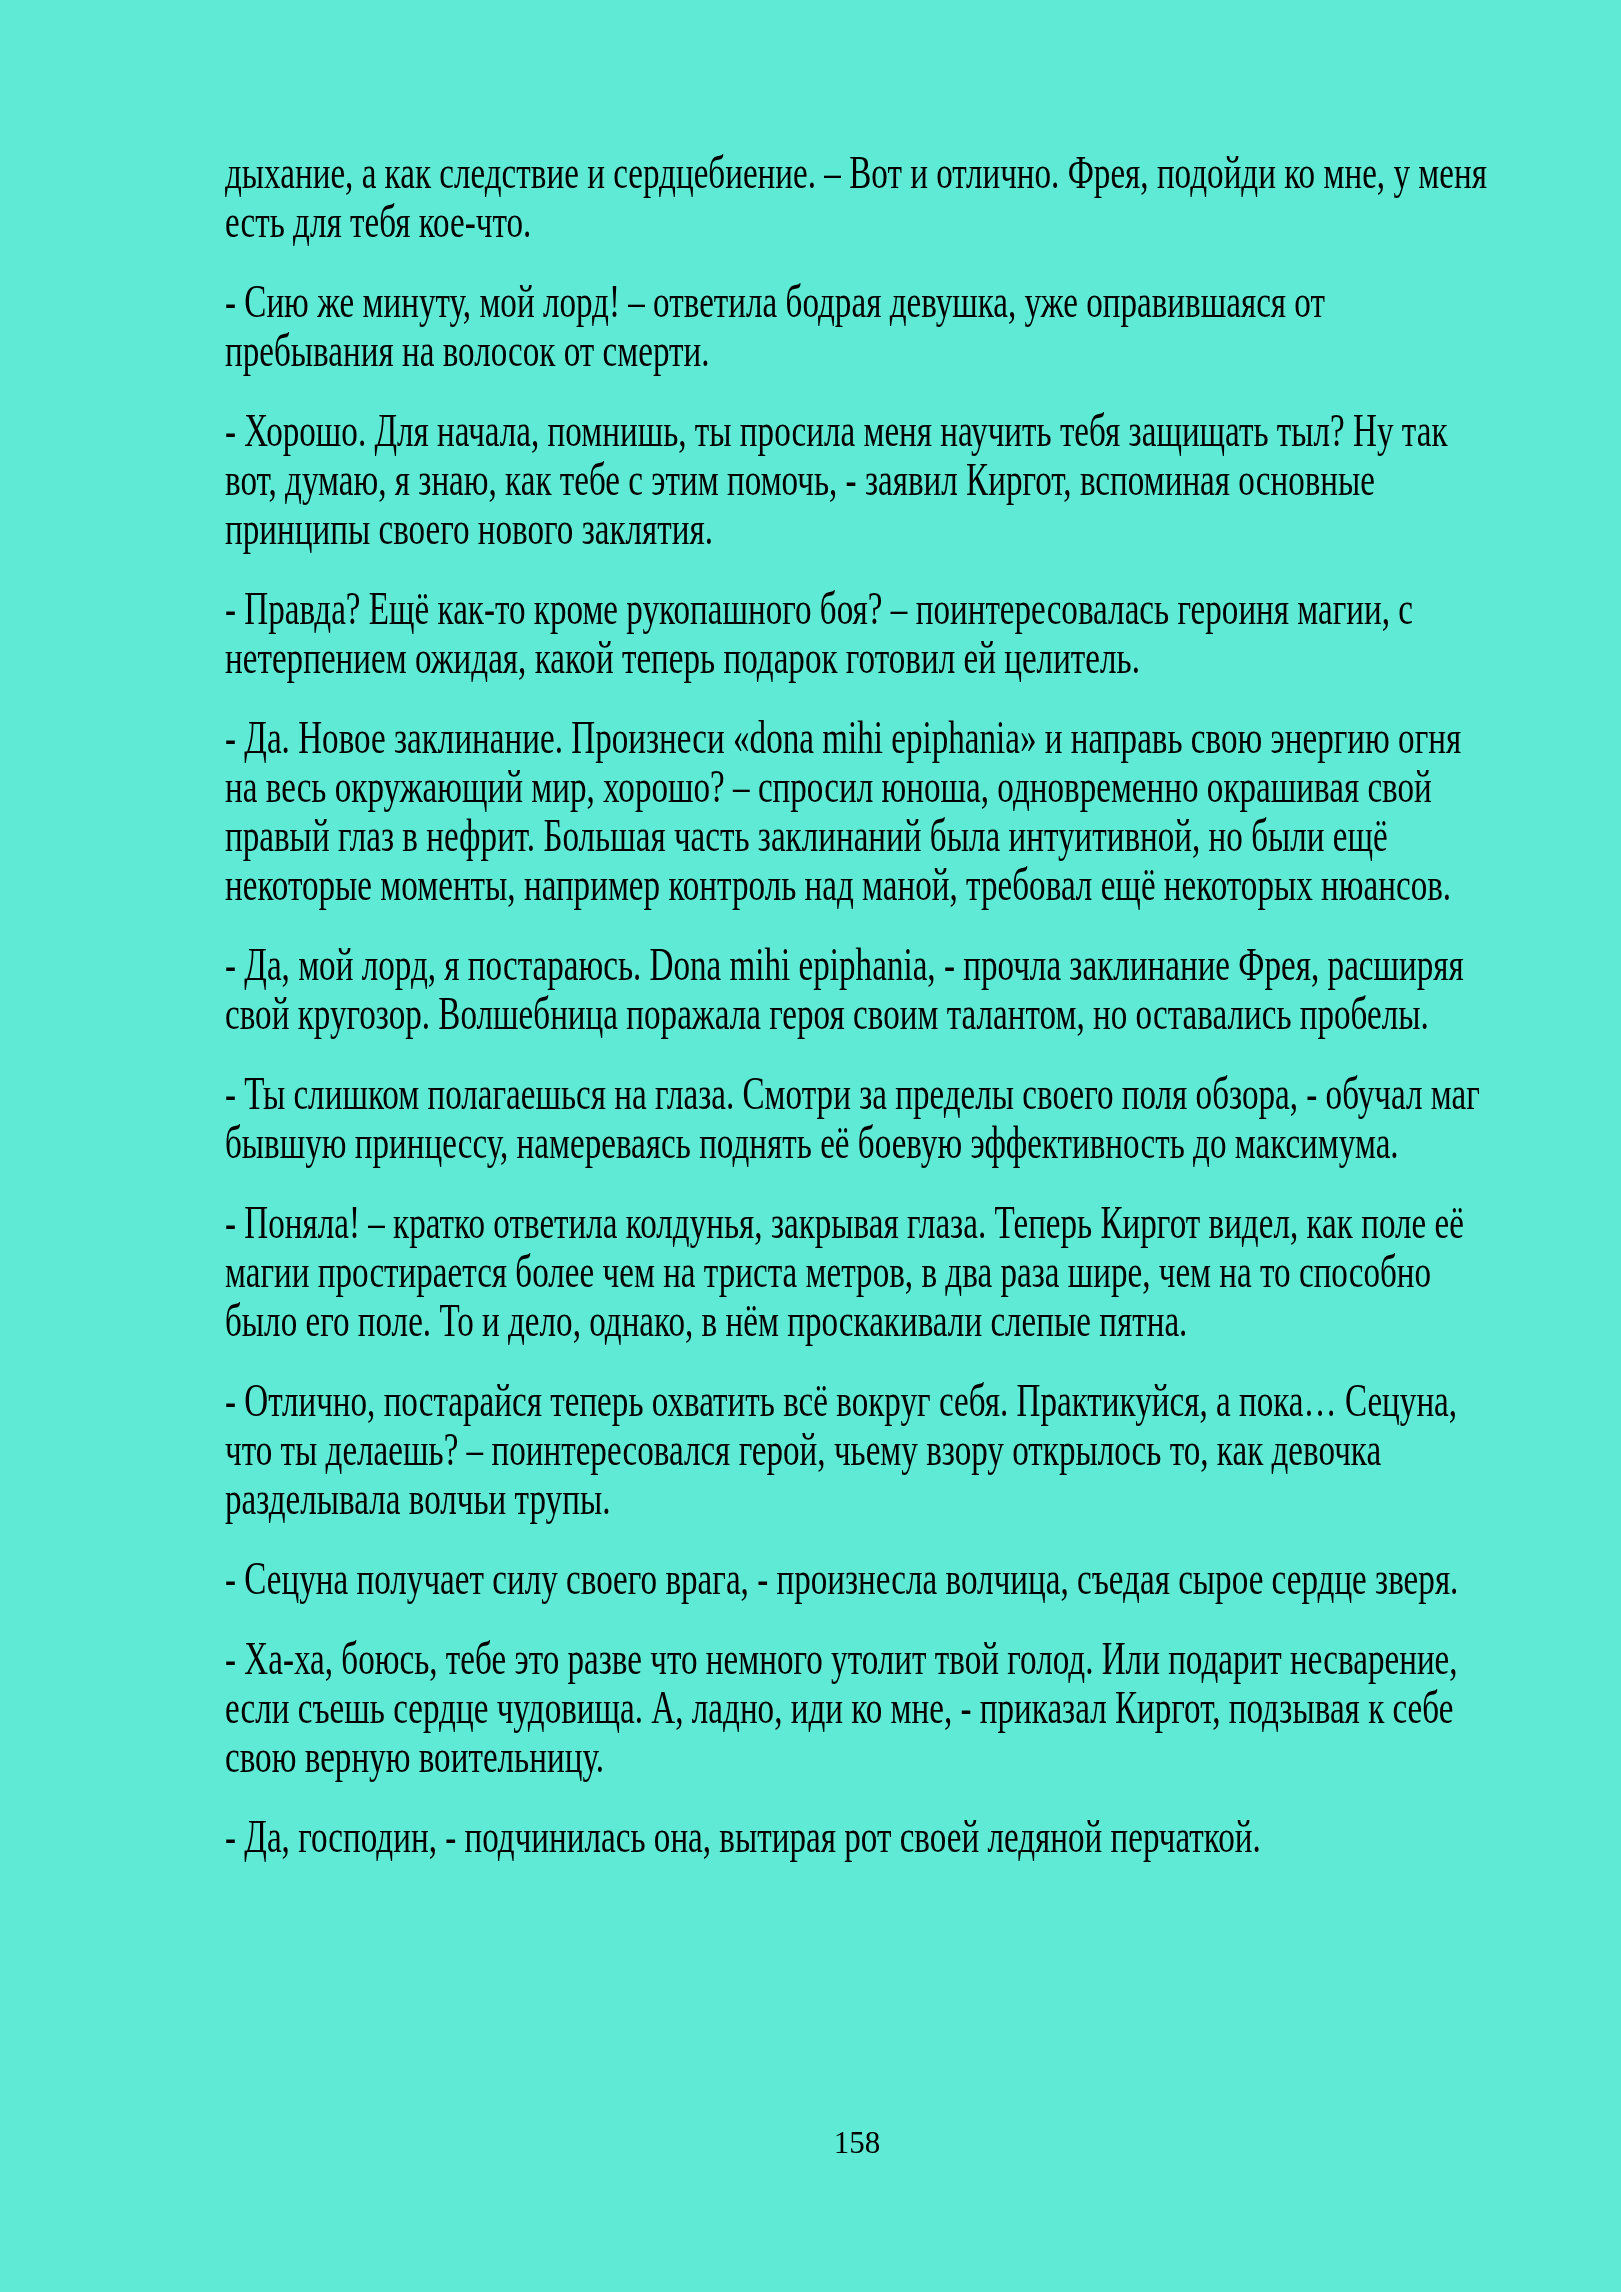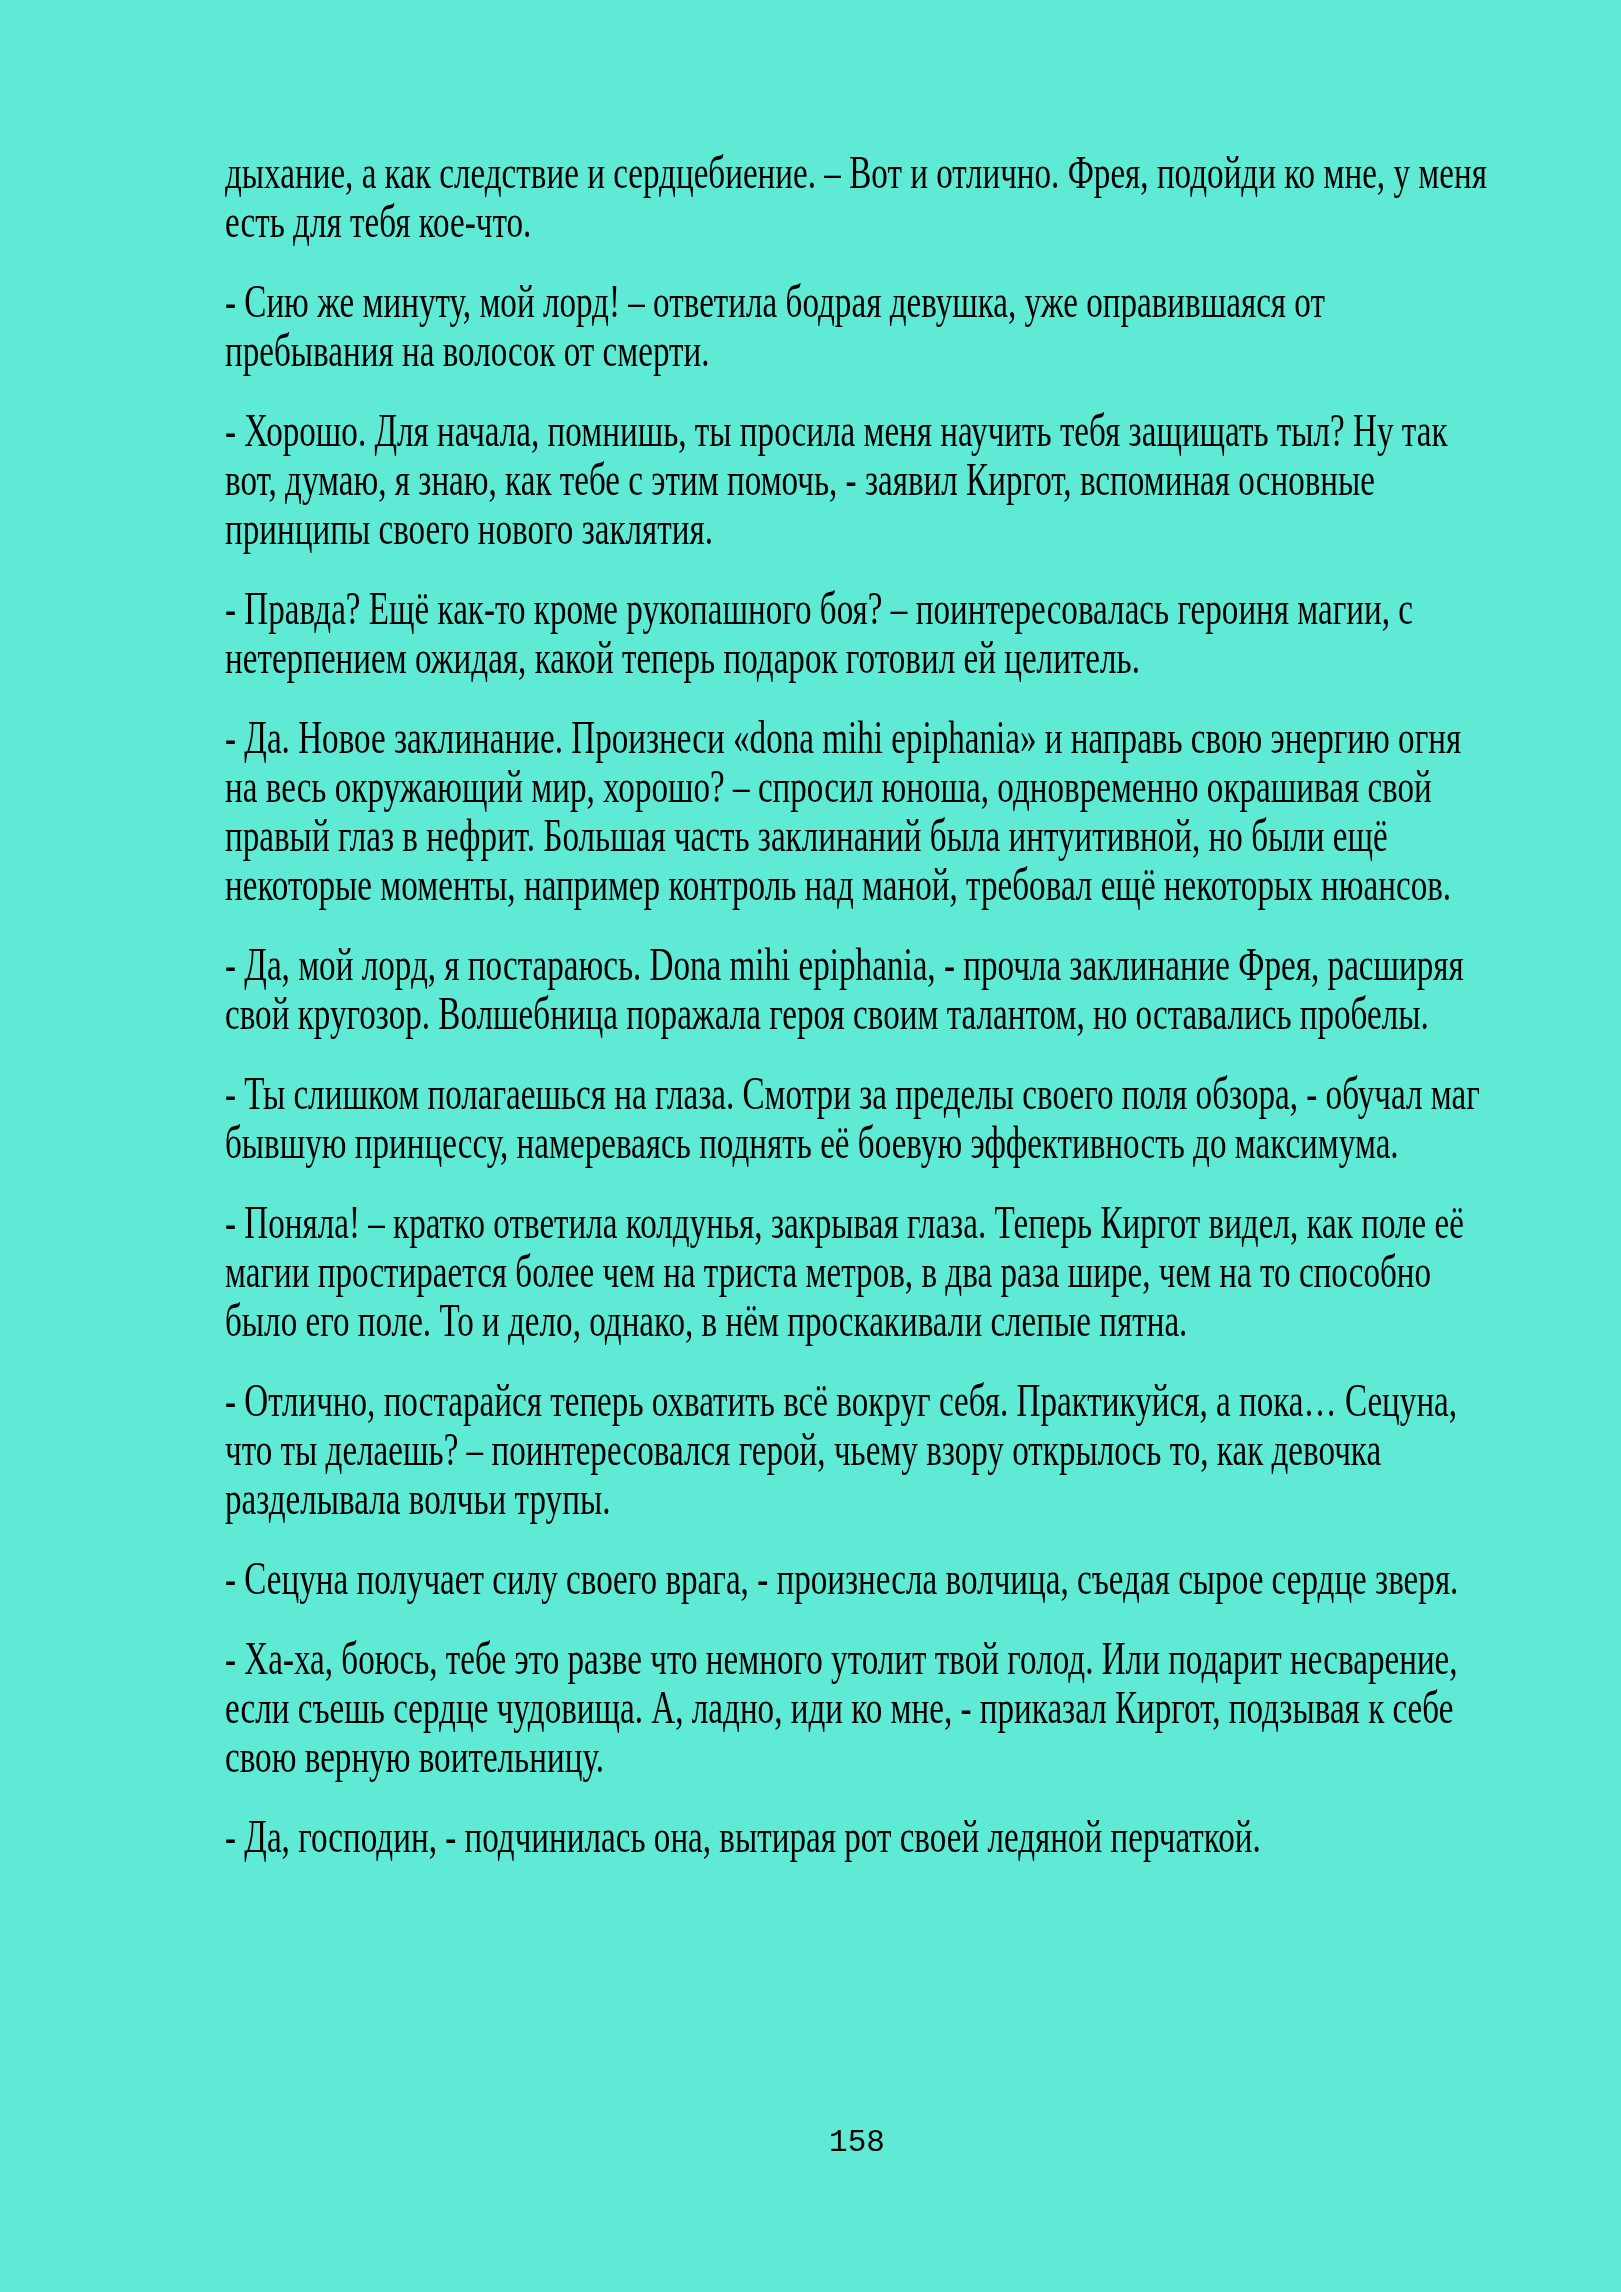--- a/index.html
+++ b/index.html
@@ -34,21 +34,20 @@
   }
   .page-number {
     position: absolute;
     left: 225px;
     top: 2125px;
     width: 1264px;
     text-align: center;
     font-size: 31px;
     line-height: 35px;
     color: #000000;
-    font-family: Liberation Mono, monospace;
   }
 </style>
 </head>
 <body>
 
 <div class="page">
   <div class="text-block">
     <p>дыхание, а как следствие и сердцебиение. – Вот и отлично. Фрея, подойди ко мне, у меня есть для тебя кое-что.</p>
     <p>- Сию же минуту, мой лорд! – ответила бодрая девушка, уже оправившаяся от пребывания на волосок от смерти.</p>
     <p>- Хорошо. Для начала, помнишь, ты просила меня научить тебя защищать тыл? Ну так вот, думаю, я знаю, как тебе с этим помочь, - заявил Киргот, вспоминая основные принципы своего нового заклятия.</p>

